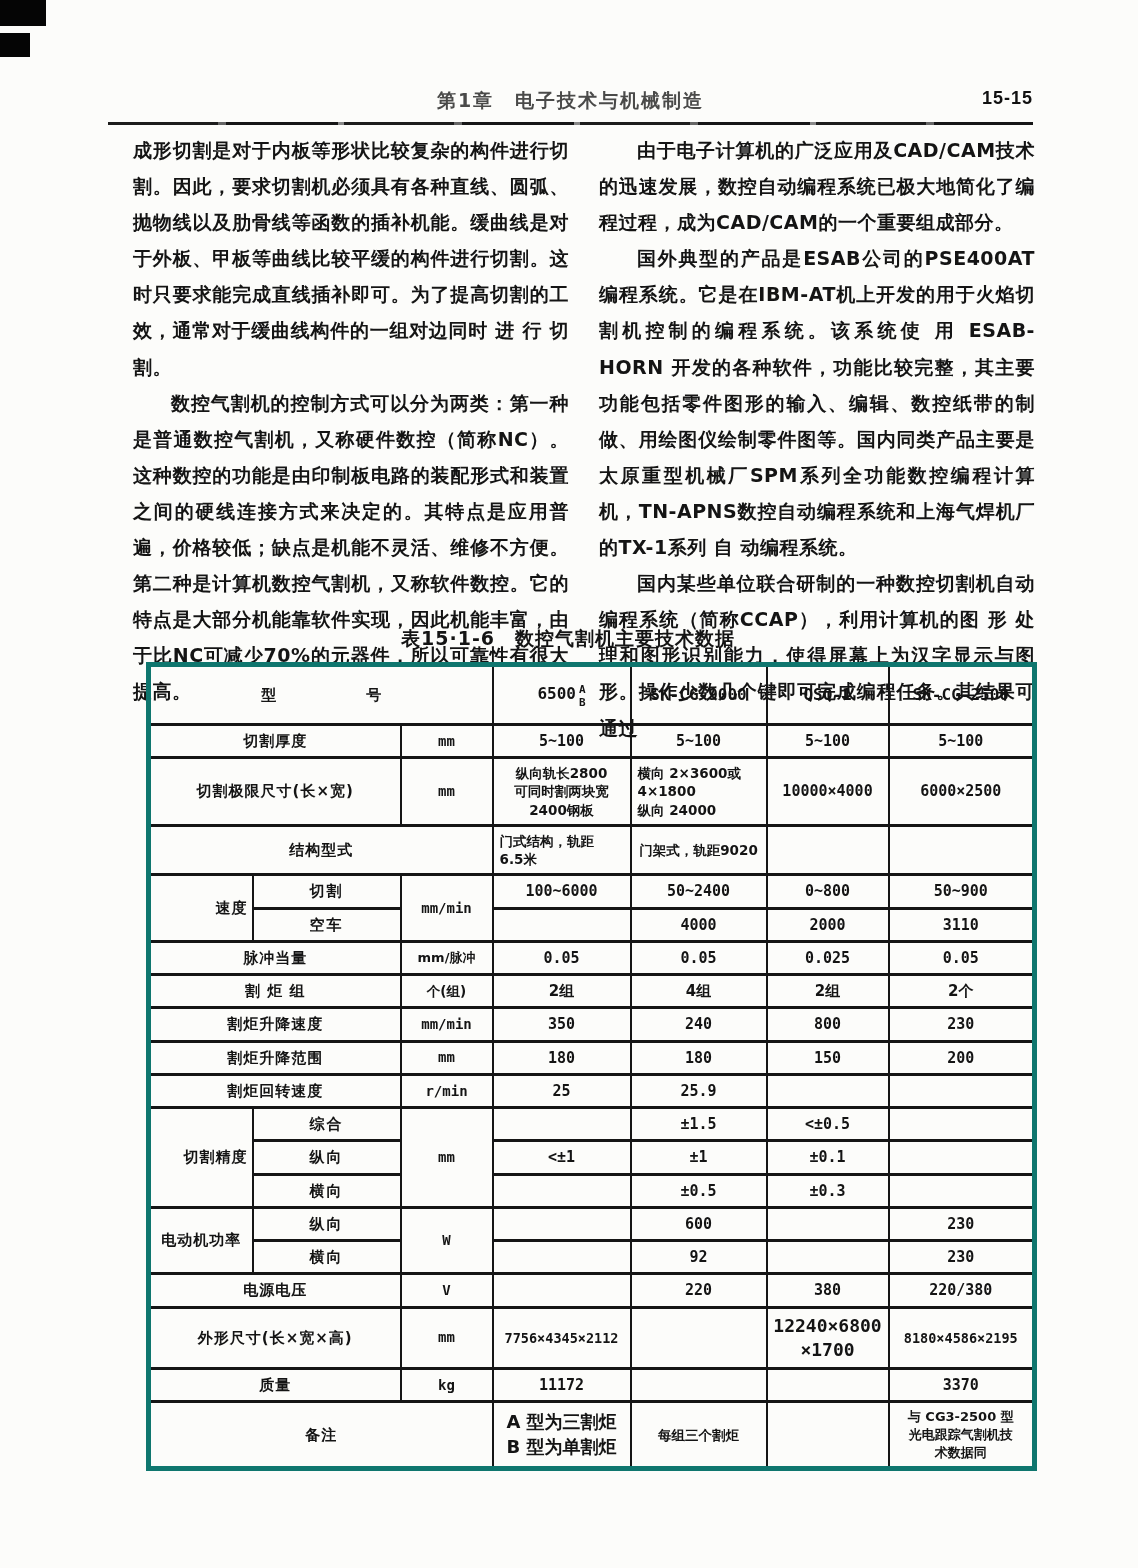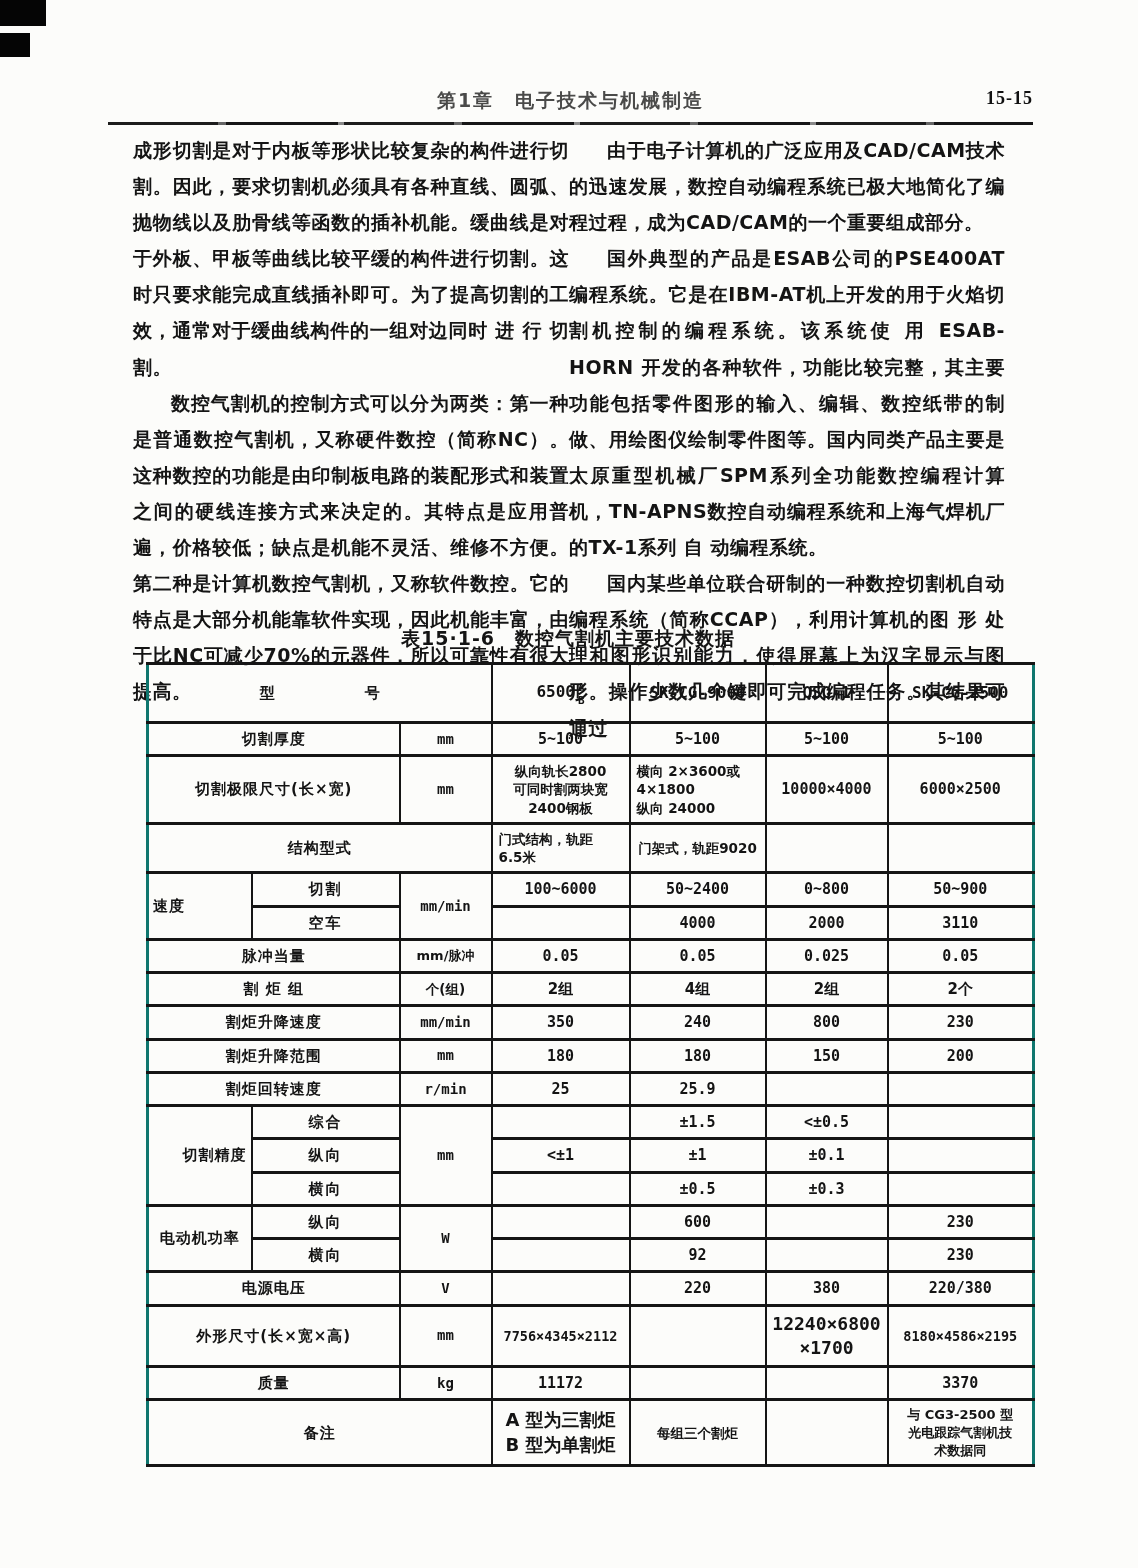--- a/index.html
+++ b/index.html
@@ -19,41 +19,41 @@
   .page-header{
     position:absolute;top:88px;left:108px;width:925px;height:28px;
     font-size:19px;font-weight:700;letter-spacing:2px;color:#2b2b2b;
   }
   .page-header .htitle{
     position:absolute;left:0;right:0;text-align:center;
     filter:blur(.4px);opacity:.85;
   }
   .page-header .pageno{
     position:absolute;right:0;top:0;font-weight:700;letter-spacing:1px;color:#111;
-    font-family:Liberation Serif, serif;font-size:18px;
+    font-family:Liberation Sans, sans-serif;font-size:18px;
   }
   .header-rule{
     position:absolute;top:122px;left:108px;width:925px;height:3px;
     background:repeating-linear-gradient(90deg,#1c1c1c 0 110px,#666 110px 118px,#161616 118px 230px,#888 230px 236px);
   }
 
   .content{
     position:absolute;top:132px;left:133px;width:902px;
-    display:flex;
+    display:flex;gap:30px;
   }
   .col{width:436px;text-align:justify;font-size:19px;line-height:1.9;font-weight:600;letter-spacing:.5px;}
   .col p{margin:0;}
   .col p.indent{text-indent:2em;}
 
   .table-wrap{position:absolute;top:626px;left:146px;width:844px;}
   .table-title{text-align:center;font-weight:700;font-size:19px;letter-spacing:1px;margin:0 0 10px 0;}
   table.spec{
     width:100%;border-collapse:collapse;table-layout:fixed;
     font-size:15px;font-weight:600;
-    border:3px solid #0f766e;
+    border:5px solid #0f766e;
   }
   table.spec td{
     border:2px solid #151515;
     border-top-width:3px;border-bottom-width:3px;
     padding:5px 4px;
     text-align:center;vertical-align:middle;
     line-height:1.35;
     white-space:pre-line;
     overflow:hidden;
   }
@@ -131,21 +131,21 @@
       </tr>
       <tr>
         <td class="lbl" colspan="3">结构型式</td>
         <td style="font-size:13.5px;text-align:left;padding-left:6px">门式结构，轨距
 6.5米</td>
         <td style="font-size:13.5px">门架式，轨距9020</td>
         <td></td>
         <td></td>
       </tr>
       <tr>
-        <td class="lbl" rowspan="2" style="text-align:left">速度</td>
+        <td class="lbl" rowspan="2" style="text-align:right">速度</td>
         <td class="sublbl">切割</td>
         <td class="unit" rowspan="2">mm/min</td>
         <td class="num">100~6000</td>
         <td class="num">50~2400</td>
         <td class="num">0~800</td>
         <td class="num">50~900</td>
       </tr>
       <tr>
         <td class="sublbl">空车</td>
         <td class="num"></td>

